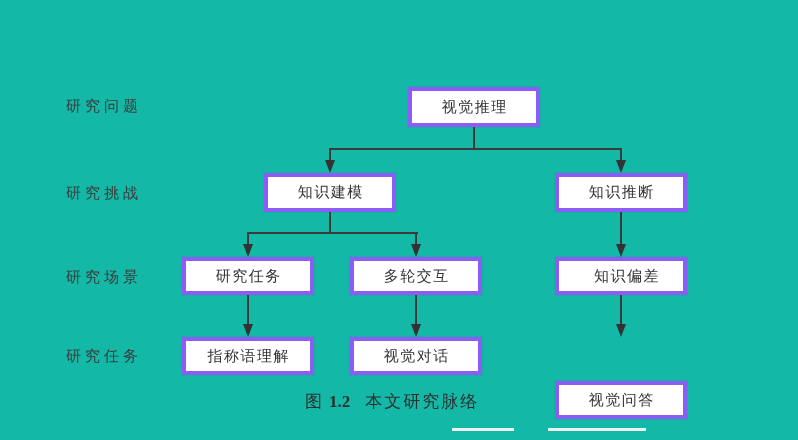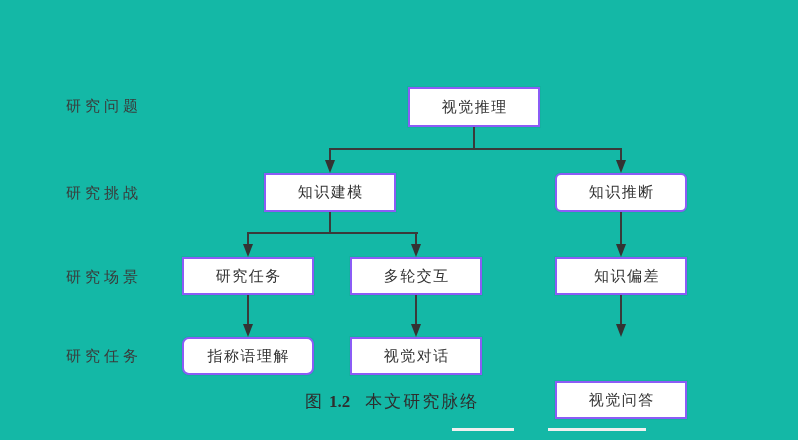--- a/index.html
+++ b/index.html
@@ -8,21 +8,21 @@
     width: 798px;
     height: 440px;
     background: #14b8a6;
     font-family: "Liberation Serif", "DejaVu Serif", serif;
     color: #333333;
     overflow: hidden;
   }
   .node {
     position: absolute;
     box-sizing: border-box;
-    border: 2px solid #8b5cf6;
+    border: 4px solid #8b5cf6;
     background: #ffffff;
     display: flex;
     align-items: center;
     justify-content: center;
     font-size: 15px;
     letter-spacing: 1.5px;
     padding-left: 1.5px; 
     color: #333333;
     box-shadow: 0 0 0 1px rgba(0,0,0,0.03);
   }
@@ -70,21 +70,21 @@
   <div class="node" style="left:408px; top:87px; width:132px; height:40px;">视觉推理</div>
 
   <div class="vline" style="left:473px; top:127px; height:21px;"></div>
   <div class="hline" style="left:329px; top:148px; width:293px;"></div>
   <div class="vline" style="left:329px; top:150px; height:10px;"></div>
   <div class="arrow-down" style="left:325px; top:160px;"></div>
   <div class="vline" style="left:620px; top:150px; height:10px;"></div>
   <div class="arrow-down" style="left:616px; top:160px;"></div>
 
   <div class="node" style="left:264px; top:173px; width:132px; height:39px;">知识建模</div>
-  <div class="node" style="left:555px; top:173px; width:132px; height:39px;border-radius:6px;">知识推断</div>
+  <div class="node" style="left:555px; top:173px; width:132px; height:39px;">知识推断</div>
 
   <div class="vline" style="left:329px; top:212px; height:20px;"></div>
   <div class="hline" style="left:247px; top:232px; width:171px;"></div>
   <div class="vline" style="left:247px; top:234px; height:10px;"></div>
   <div class="arrow-down" style="left:243px; top:244px;"></div>
   <div class="vline" style="left:415px; top:234px; height:10px;"></div>
   <div class="arrow-down" style="left:411px; top:244px;"></div>
 
   <div class="vline" style="left:620px; top:212px; height:32px;"></div>
   <div class="arrow-down" style="left:616px; top:244px;"></div>
@@ -93,21 +93,21 @@
   <div class="node" style="left:350px; top:257px; width:132px; height:38px;">多轮交互</div>
   <div class="node" style="left:555px; top:257px; width:132px; height:38px;padding-left:12px;">知识偏差</div>
 
   <div class="vline" style="left:247px; top:295px; height:29px;"></div>
   <div class="arrow-down" style="left:243px; top:324px;"></div>
   <div class="vline" style="left:415px; top:295px; height:29px;"></div>
   <div class="arrow-down" style="left:411px; top:324px;"></div>
   <div class="vline" style="left:620px; top:295px; height:29px;"></div>
   <div class="arrow-down" style="left:616px; top:324px;"></div>
 
-  <div class="node" style="left:182px; top:337px; width:132px; height:38px;border-radius:7px;">指称语理解</div>
+  <div class="node" style="left:182px; top:337px; width:132px; height:38px;">指称语理解</div>
   <div class="node" style="left:350px; top:337px; width:132px; height:38px;text-align:center;">视觉对话</div>
   <div class="node" style="left:555px; top:337px; width:132px; height:38px;margin-top:44px;">视觉问答</div>
 
   <div class="caption">
     <span>图</span><span class="num">1.2</span><span class="title">本文研究脉络</span>
   </div>
 
   <div class="artifact" style="left:452px; top:428px; width:62px;"></div>
   <div class="artifact" style="left:548px; top:428px; width:98px;"></div>
 

